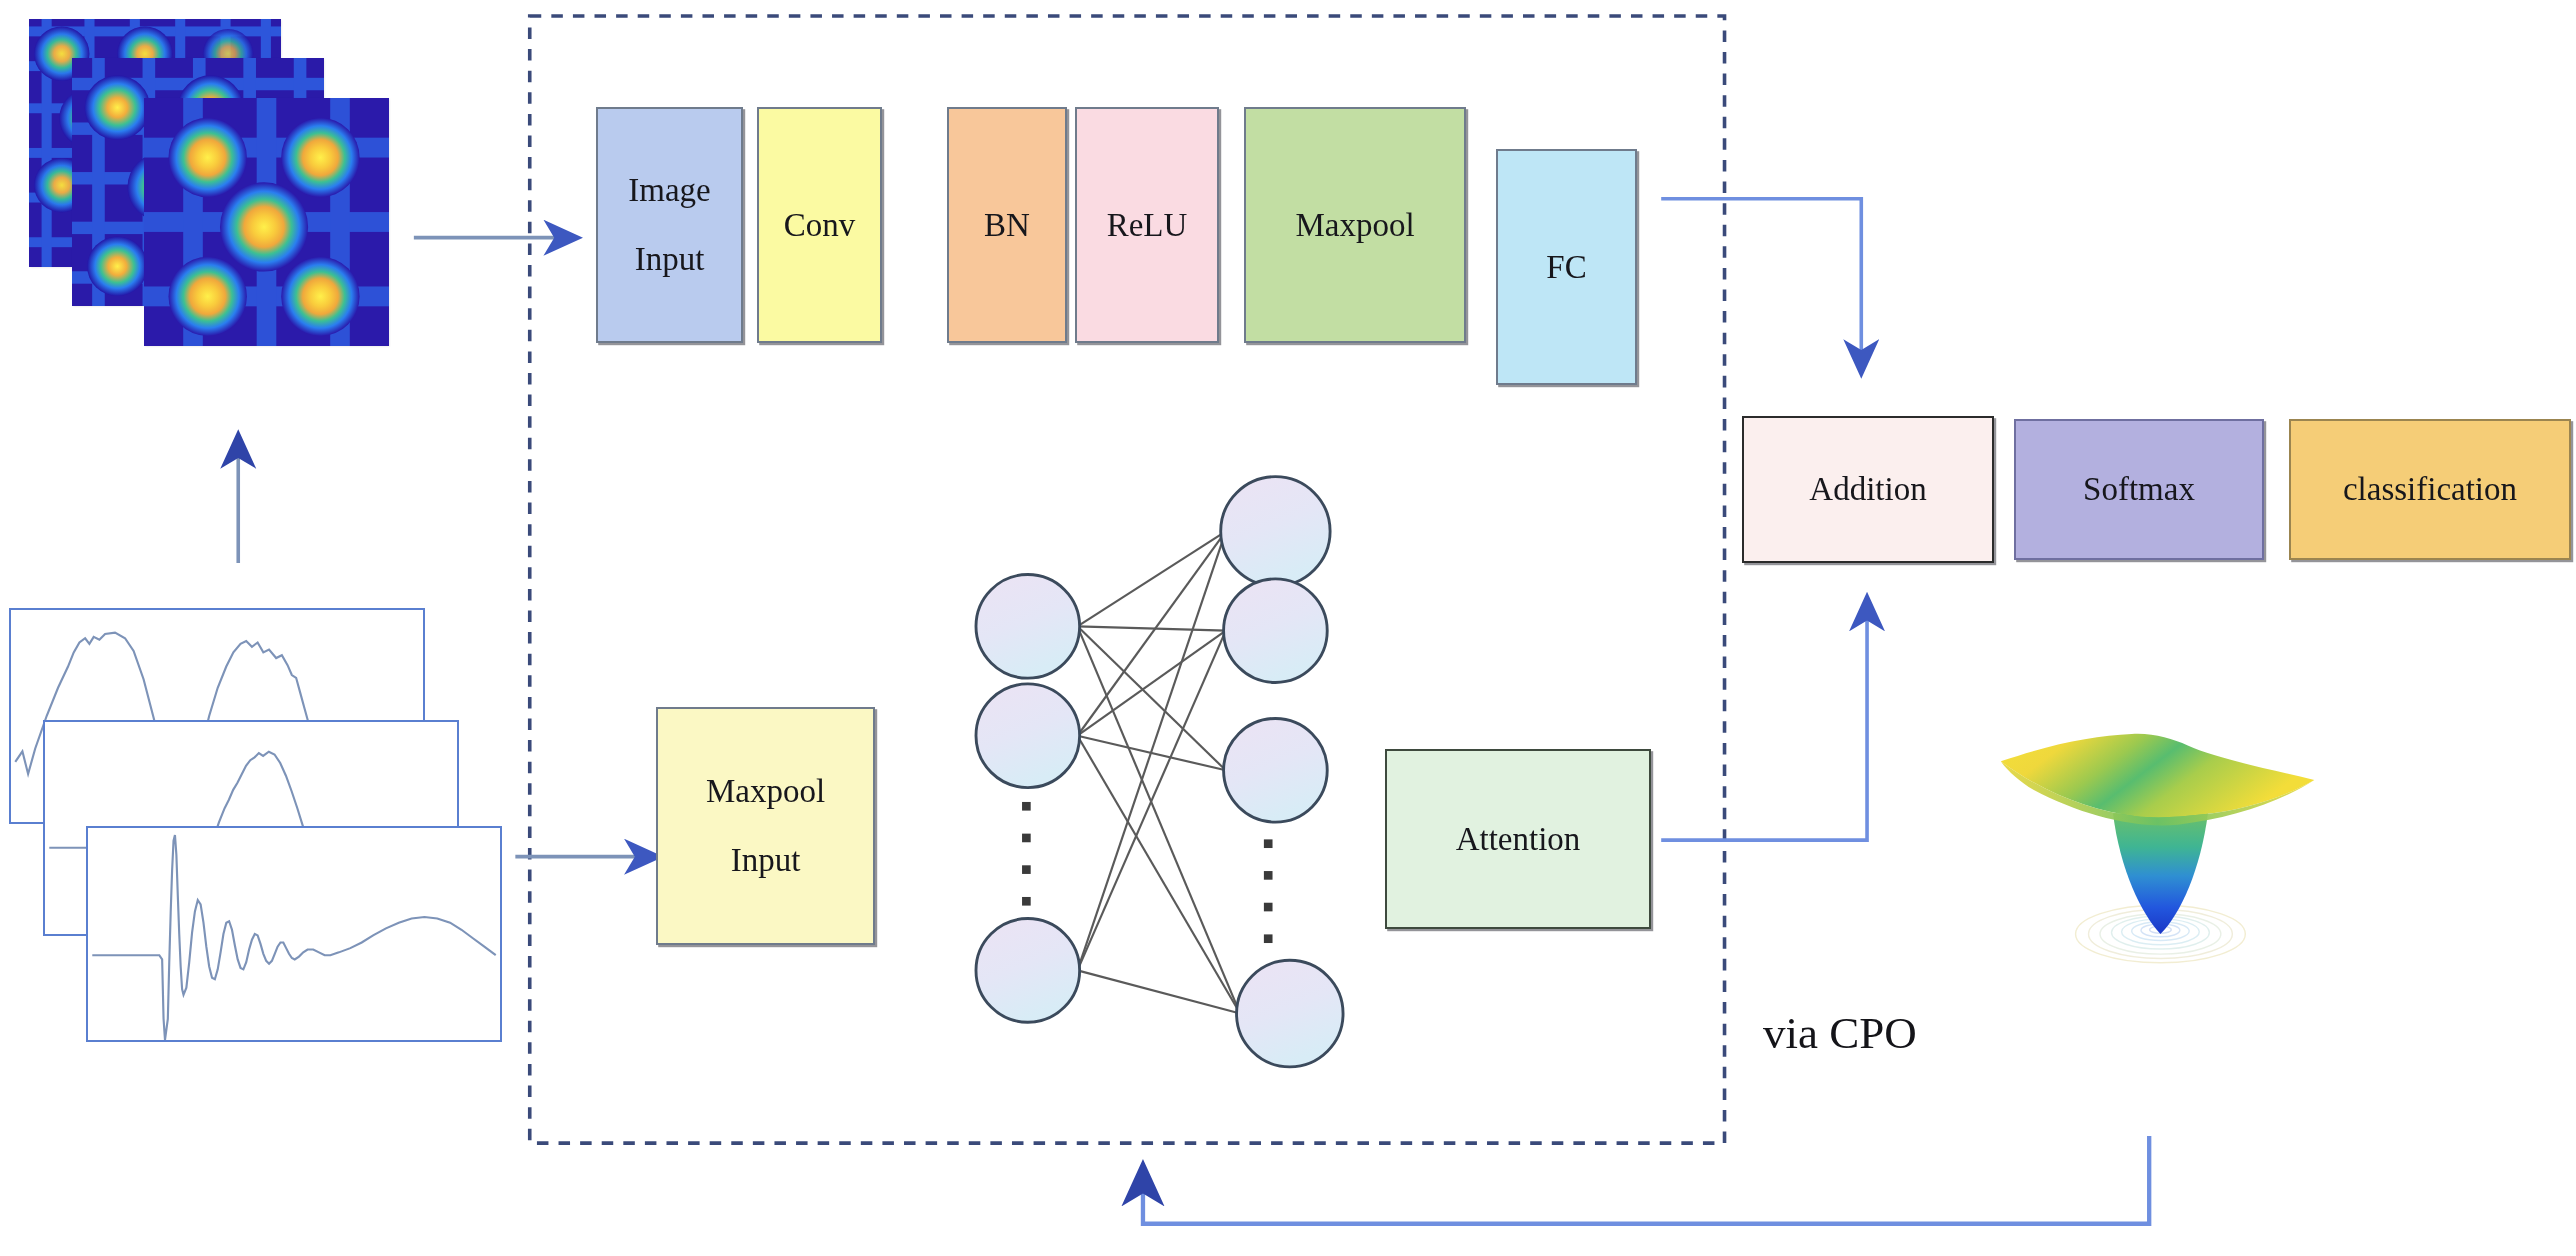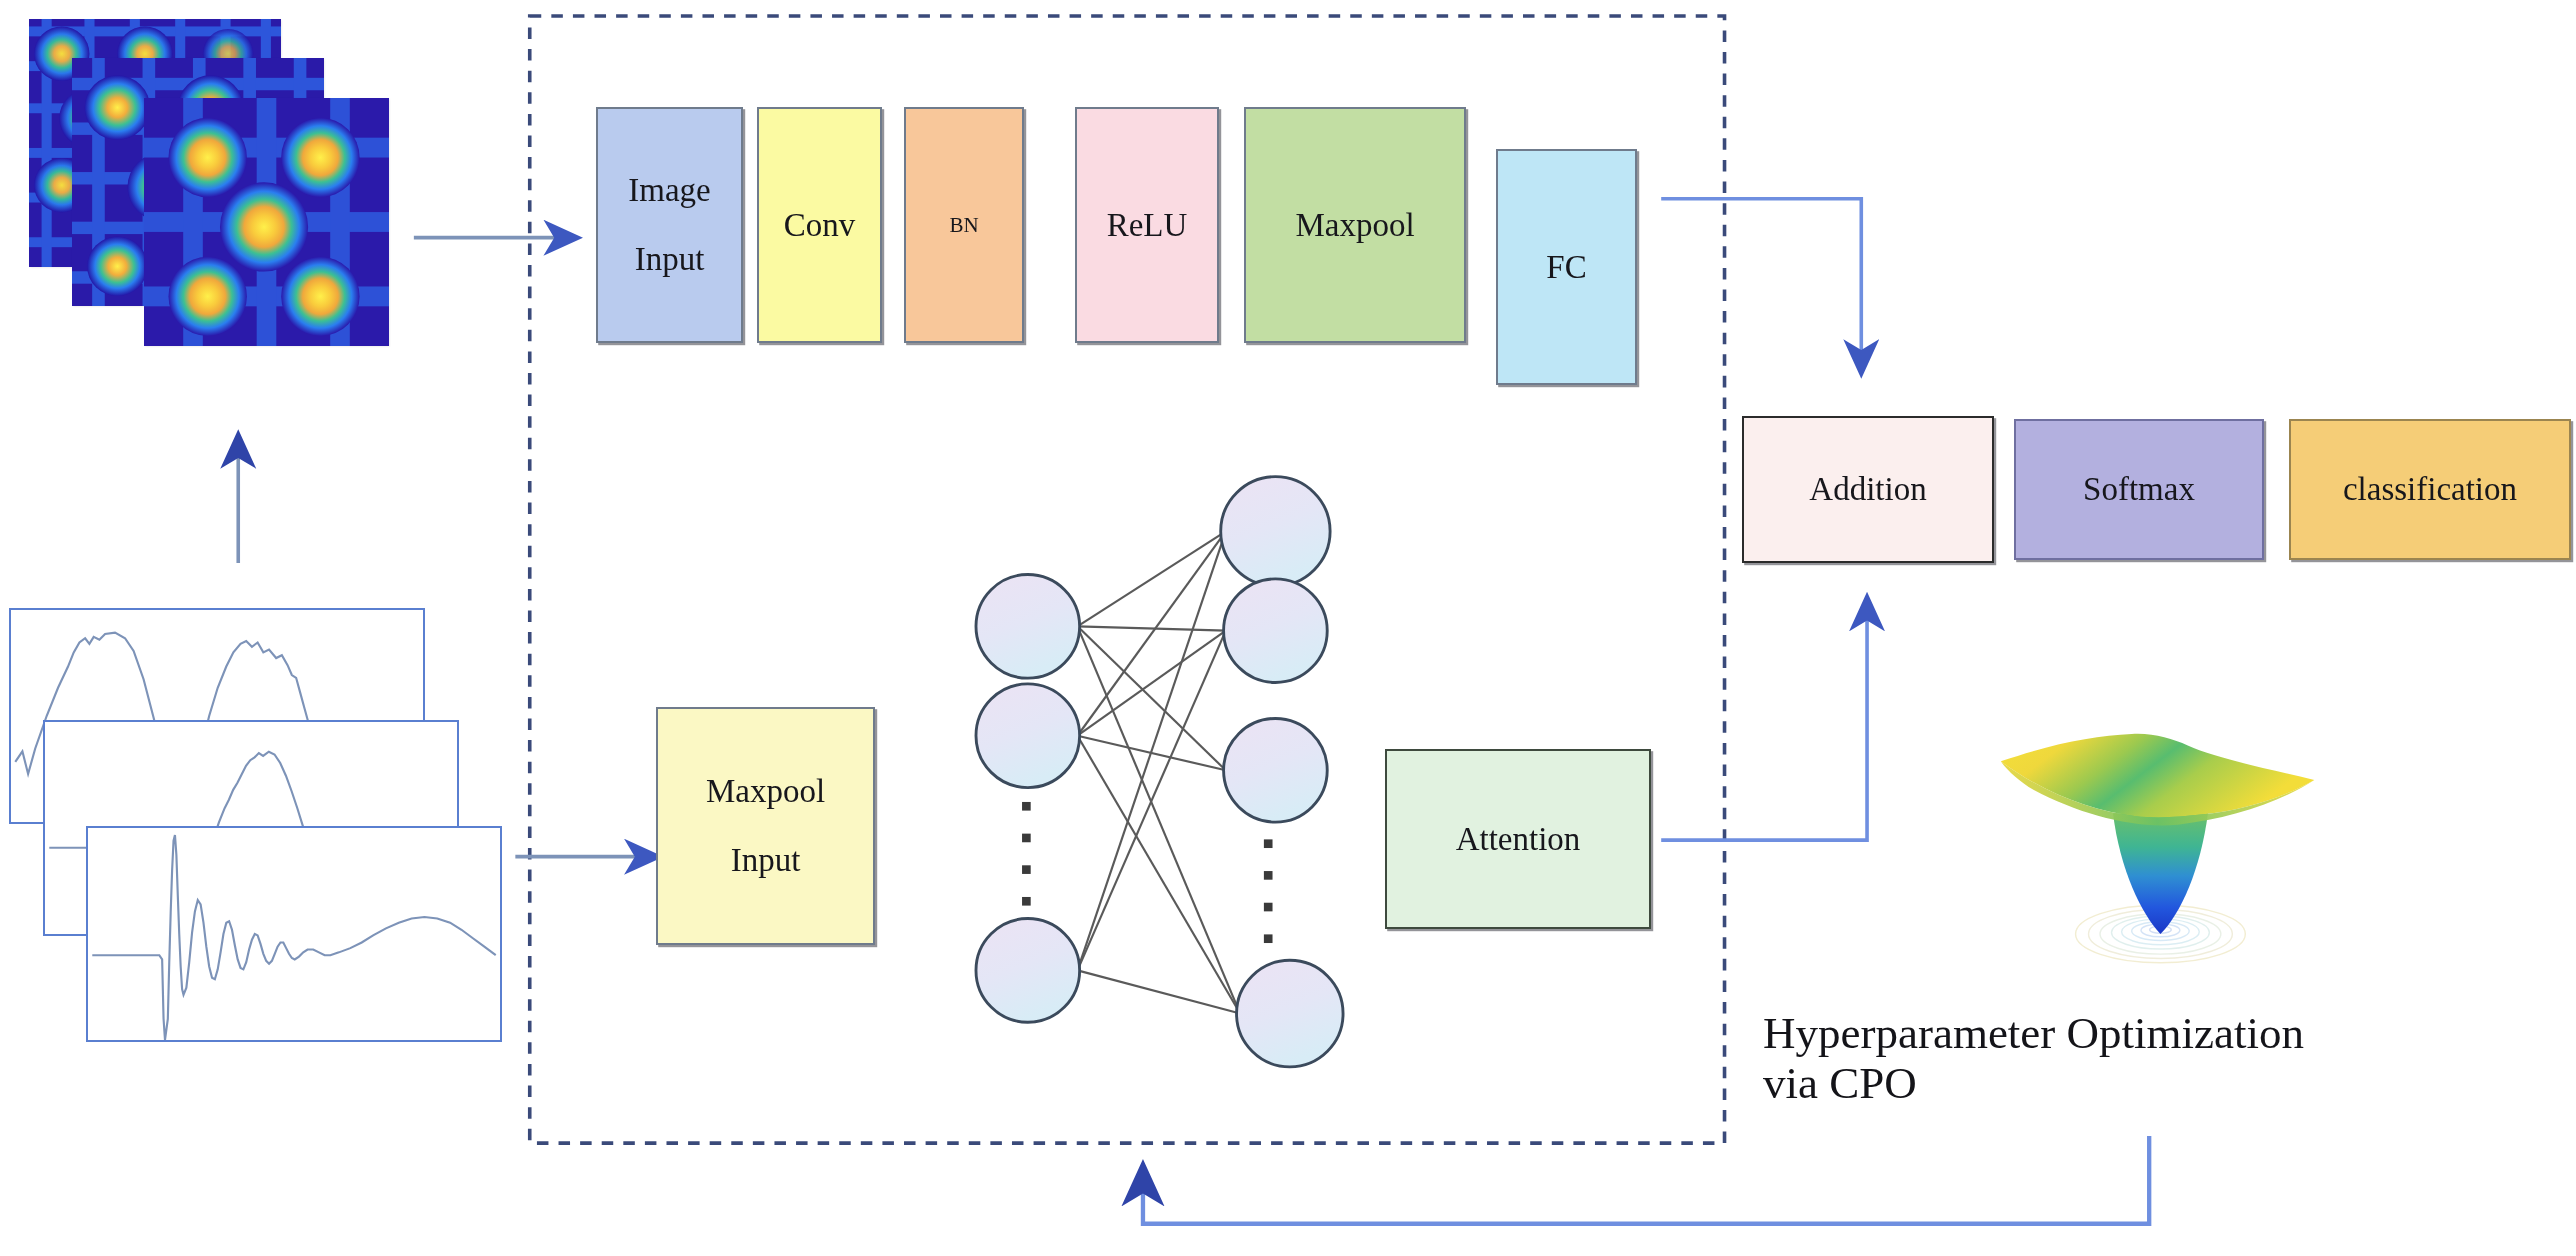--- a/index.html
+++ b/index.html
@@ -238,21 +238,21 @@
     <span>
       <span>Image</span><br>
       <span>Input</span>
     </span>
   </div>
 
   <div class="pbox conv" style="left:757px;top:107px;width:125px;height:236px;font-size:33px;">
     <span>Conv</span>
   </div>
 
-  <div class="pbox bn" style="left:904px;top:107px;width:120px;height:236px;font-size:21px;">
+  <div class="pbox bn" style="left:947px;top:107px;width:120px;height:236px;font-size:33px;">
     <span>BN</span>
   </div>
 
   <div class="pbox relu" style="left:1075px;top:107px;width:144px;height:236px;font-size:33px;">
     <span>ReLU</span>
   </div>
 
   <div class="pbox maxpool" style="left:1244px;top:107px;width:222px;height:236px;font-size:33px;">
     <span>Maxpool</span>
   </div>
@@ -323,18 +323,17 @@
       <path d="M196,150 C206,230 236,290 262,318 C290,290 318,228 328,150 Z" fill="url(#sfFunnel)"></path>
 
       <path d="M40,78 C110,54 170,42 222,40 C250,38 278,46 300,56 C340,74 410,88 476,104
                C438,126 380,146 318,152 C290,155 258,158 226,154 C168,148 96,120 40,78 Z" fill="url(#sfTop)"></path>
       <path d="M40,78 C96,120 168,148 226,154 C258,158 290,155 318,152 C380,146 438,126 476,104
                C430,134 360,158 286,166 C226,172 150,152 86,118 C66,106 50,92 40,78 Z" fill="url(#sfEdge)" opacity=".92"></path>
     </svg>
   </div>
 
   <div class="caption" style="left:1763px;top:1008px;width:792px;font-size:45px;">
-    <div>Hyperparameter Optimization</div>
     <div>via CPO</div>
   </div>
 
 </div>
 
 
 </body></html>

